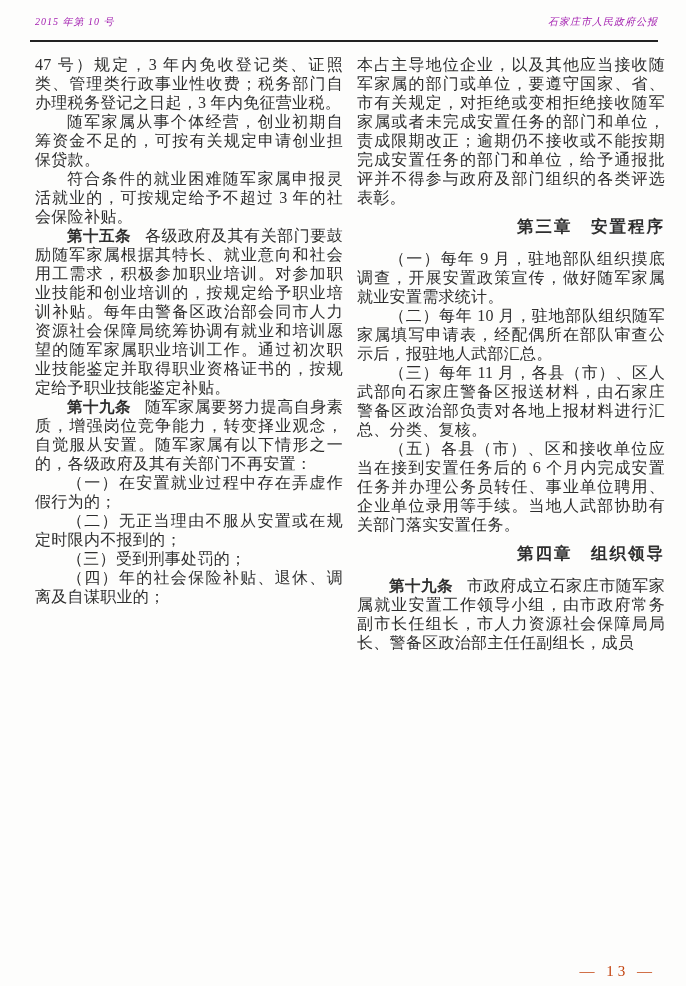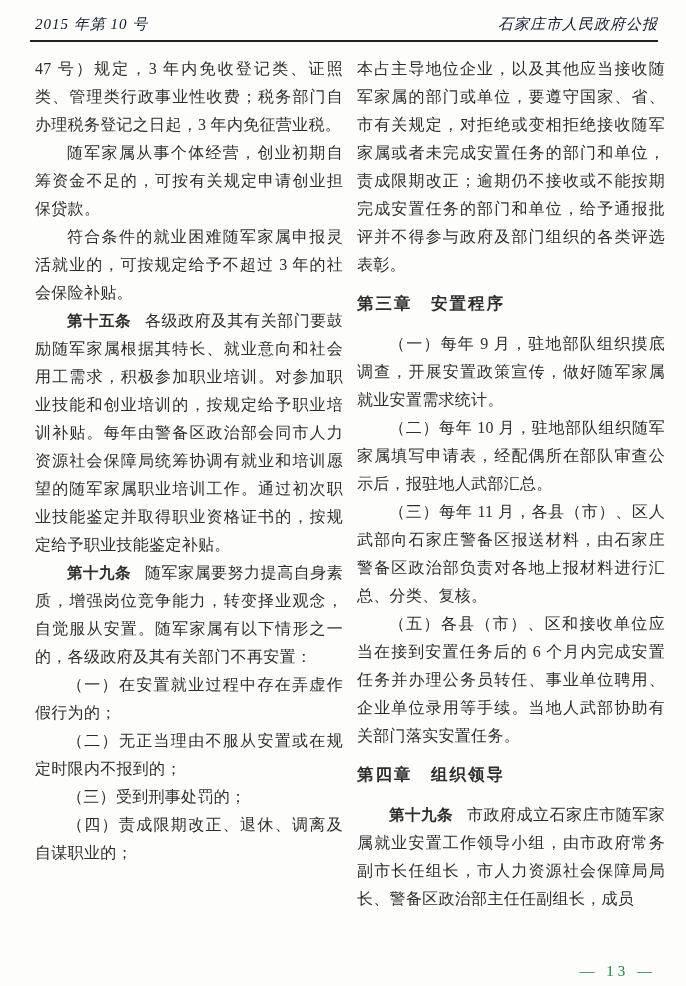--- a/index.html
+++ b/index.html
@@ -10,48 +10,48 @@
     margin:0 auto;
     background:#fdfdfc;
     box-shadow:0 0 4px rgba(0,0,0,.25);
     font-family:"Liberation Serif","DejaVu Serif",serif;
     color:#2e2e2e;
     overflow:hidden;
   }
   .running-head{
     position:absolute;top:15px;left:35px;right:28px;
     display:flex;justify-content:space-between;align-items:flex-end;
-    font-size:15px;font-style:italic;letter-spacing:1px;
-    color:#0f172a;
+    font-size:10px;font-style:italic;letter-spacing:1px;
+    color:#a21caf;
   }
   .head-rule{
     position:absolute;top:40px;left:30px;right:28px;
     height:2px;background:#222;
   }
   .body-cols{
     position:absolute;top:55px;left:35px;width:630px;
     display:flex;gap:14px;
   }
-  .col{width:308px;font-size:16px;line-height:28px;letter-spacing:.3px;}
+  .col{width:308px;font-size:16px;line-height:19px;letter-spacing:.3px;}
   .para{text-align:justify;text-justify:inter-character;margin:0;}
   .para.indent{text-indent:2em;}
   .lead{
     font-weight:bold;margin-right:.9em;
     font-family:"Liberation Sans","DejaVu Sans",sans-serif;
     font-size:15.5px;
   }
   .chapter{
-    text-align:left;font-weight:bold;
+    text-align:right;font-weight:bold;
     font-family:"Liberation Sans","DejaVu Sans",sans-serif;
     font-size:16.5px;letter-spacing:2px;
     margin:10px 0 13px 0;
   }
   .page-folio{
     position:absolute;right:30px;bottom:6px;
-    font-size:15px;letter-spacing:4px;color:#15803d;
+    font-size:15px;letter-spacing:4px;color:#c2410c;
   }
 </style>
 </head>
 <body>
 
 <div class="page" style="background: rgb(253, 253, 252); color: rgb(46, 46, 46);">
 
   <div class="running-head">
     <span>2015 年第 10 号</span>
     <span>石家庄市人民政府公报</span>
@@ -62,21 +62,21 @@
   <div class="body-cols">
     <div class="col" id="col-left">
         <div class="para">47 号）规定，3 年内免收登记类、证照类、管理类行政事业性收费；税务部门自办理税务登记之日起，3 年内免征营业税。</div>
         <div class="para indent">随军家属从事个体经营，创业初期自筹资金不足的，可按有关规定申请创业担保贷款。</div>
         <div class="para indent">符合条件的就业困难随军家属申报灵活就业的，可按规定给予不超过 3 年的社会保险补贴。</div>
         <div class="para indent"><span class="lead">第十五条</span>各级政府及其有关部门要鼓励随军家属根据其特长、就业意向和社会用工需求，积极参加职业培训。对参加职业技能和创业培训的，按规定给予职业培训补贴。每年由警备区政治部会同市人力资源社会保障局统筹协调有就业和培训愿望的随军家属职业培训工作。通过初次职业技能鉴定并取得职业资格证书的，按规定给予职业技能鉴定补贴。</div>
         <div class="para indent"><span class="lead">第十九条</span>随军家属要努力提高自身素质，增强岗位竞争能力，转变择业观念，自觉服从安置。随军家属有以下情形之一的，各级政府及其有关部门不再安置：</div>
         <div class="para indent">（一）在安置就业过程中存在弄虚作假行为的；</div>
         <div class="para indent">（二）无正当理由不服从安置或在规定时限内不报到的；</div>
         <div class="para indent">（三）受到刑事处罚的；</div>
-        <div class="para indent">（四）责成限期改正、退休、调离及自谋职业的；</div>
+        <div class="para indent">（四）年的社会保险补贴、退休、调离及自谋职业的；</div>
       </div>
     <div class="col" id="col-right">
         <div class="para">本占主导地位企业，以及其他应当接收随军家属的部门或单位，要遵守国家、省、市有关规定，对拒绝或变相拒绝接收随军家属或者未完成安置任务的部门和单位，责成限期改正；逾期仍不接收或不能按期完成安置任务的部门和单位，给予通报批评并不得参与政府及部门组织的各类评选表彰。</div>
         <div class="chapter">第三章　安置程序</div>
         <div class="para indent">（一）每年 9 月，驻地部队组织摸底调查，开展安置政策宣传，做好随军家属就业安置需求统计。</div>
         <div class="para indent">（二）每年 10 月，驻地部队组织随军家属填写申请表，经配偶所在部队审查公示后，报驻地人武部汇总。</div>
         <div class="para indent">（三）每年 11 月，各县（市）、区人武部向石家庄警备区报送材料，由石家庄警备区政治部负责对各地上报材料进行汇总、分类、复核。</div>
         <div class="para indent">（五）各县（市）、区和接收单位应当在接到安置任务后的 6 个月内完成安置任务并办理公务员转任、事业单位聘用、企业单位录用等手续。当地人武部协助有关部门落实安置任务。</div>
         <div class="chapter">第四章　组织领导</div>
         <div class="para indent"><span class="lead">第十九条</span>市政府成立石家庄市随军家属就业安置工作领导小组，由市政府常务副市长任组长，市人力资源社会保障局局长、警备区政治部主任任副组长，成员</div>

